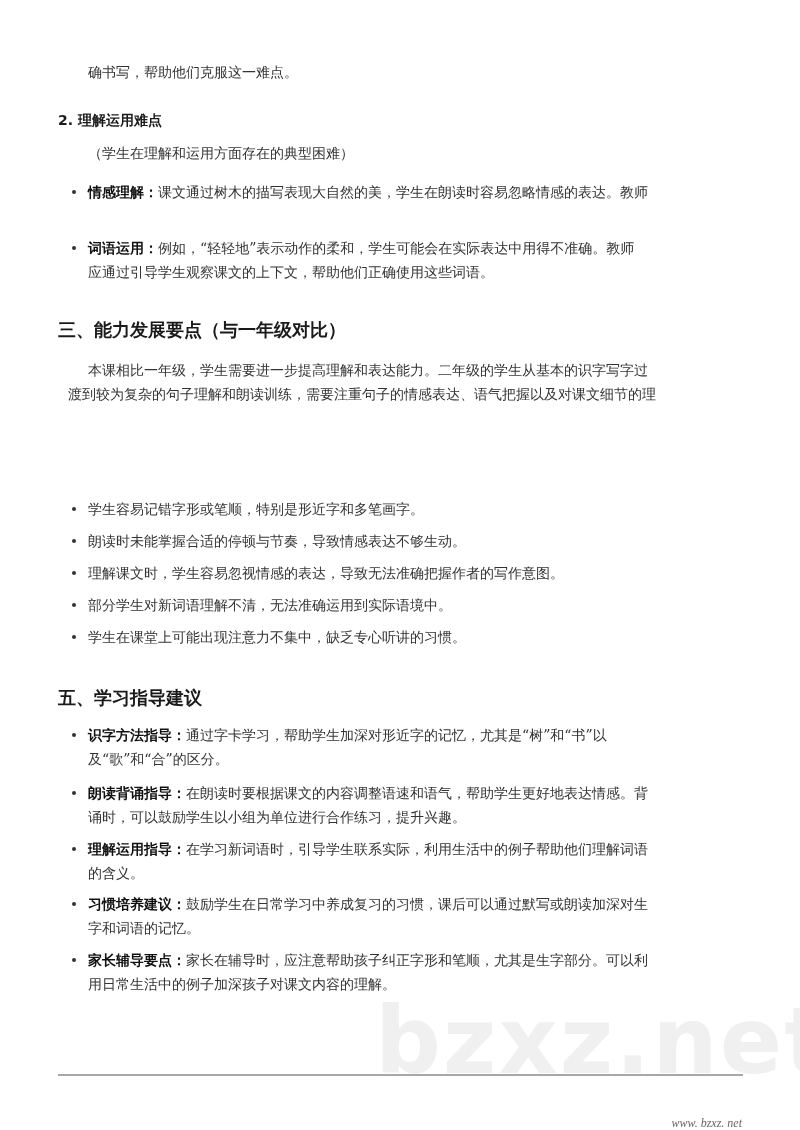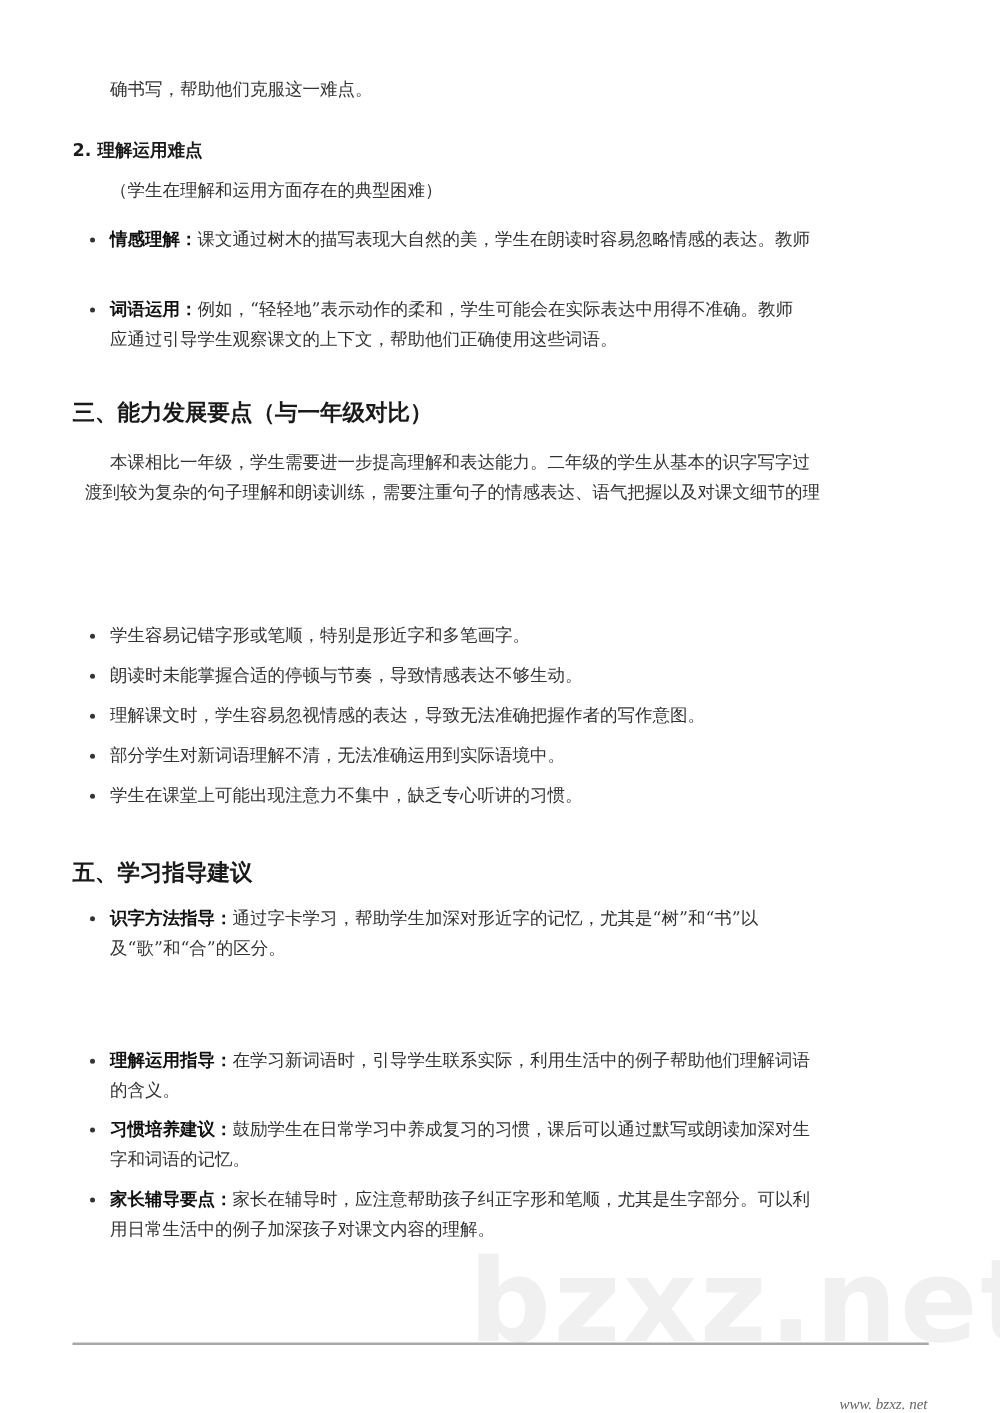--- a/index.html
+++ b/index.html
@@ -64,20 +64,24 @@
       <span class="dot"></span>
       <span class="text">学生在课堂上可能出现注意力不集中，缺乏专心听讲的习惯。</span>
     </div>
 
   <div class="h2" style="top:686px;">五、学习指导建议</div>
 
   <div class="bullet-item" style="top:723px;">
     <span class="dot"></span>
     <span class="text"><b>识字方法指导：</b><span>通过字卡学习，帮助学生加深对形近字的记忆，尤其是“树”和“书”以</span><br><span>及“歌”和“合”的区分。</span></span>
   </div>
+  <div class="bullet-item" style="top:781px;">
+    <span class="dot"></span>
+    <span class="text"><b>朗读背诵指导：</b><span>在朗读时要根据课文的内容调整语速和语气，帮助学生更好地表达情感。背</span><br><span>诵时，可以鼓励学生以小组为单位进行合作练习，提升兴趣。</span></span>
+  </div>
   <div class="bullet-item" style="top:837px;">
     <span class="dot"></span>
     <span class="text"><b>理解运用指导：</b><span>在学习新词语时，引导学生联系实际，利用生活中的例子帮助他们理解词语</span><br><span>的含义。</span></span>
   </div>
   <div class="bullet-item" style="top:892px;">
     <span class="dot"></span>
     <span class="text"><b>习惯培养建议：</b><span>鼓励学生在日常学习中养成复习的习惯，课后可以通过默写或朗读加深对生</span><br><span>字和词语的记忆。</span></span>
   </div>
   <div class="bullet-item" style="top:948px;">
     <span class="dot"></span>

